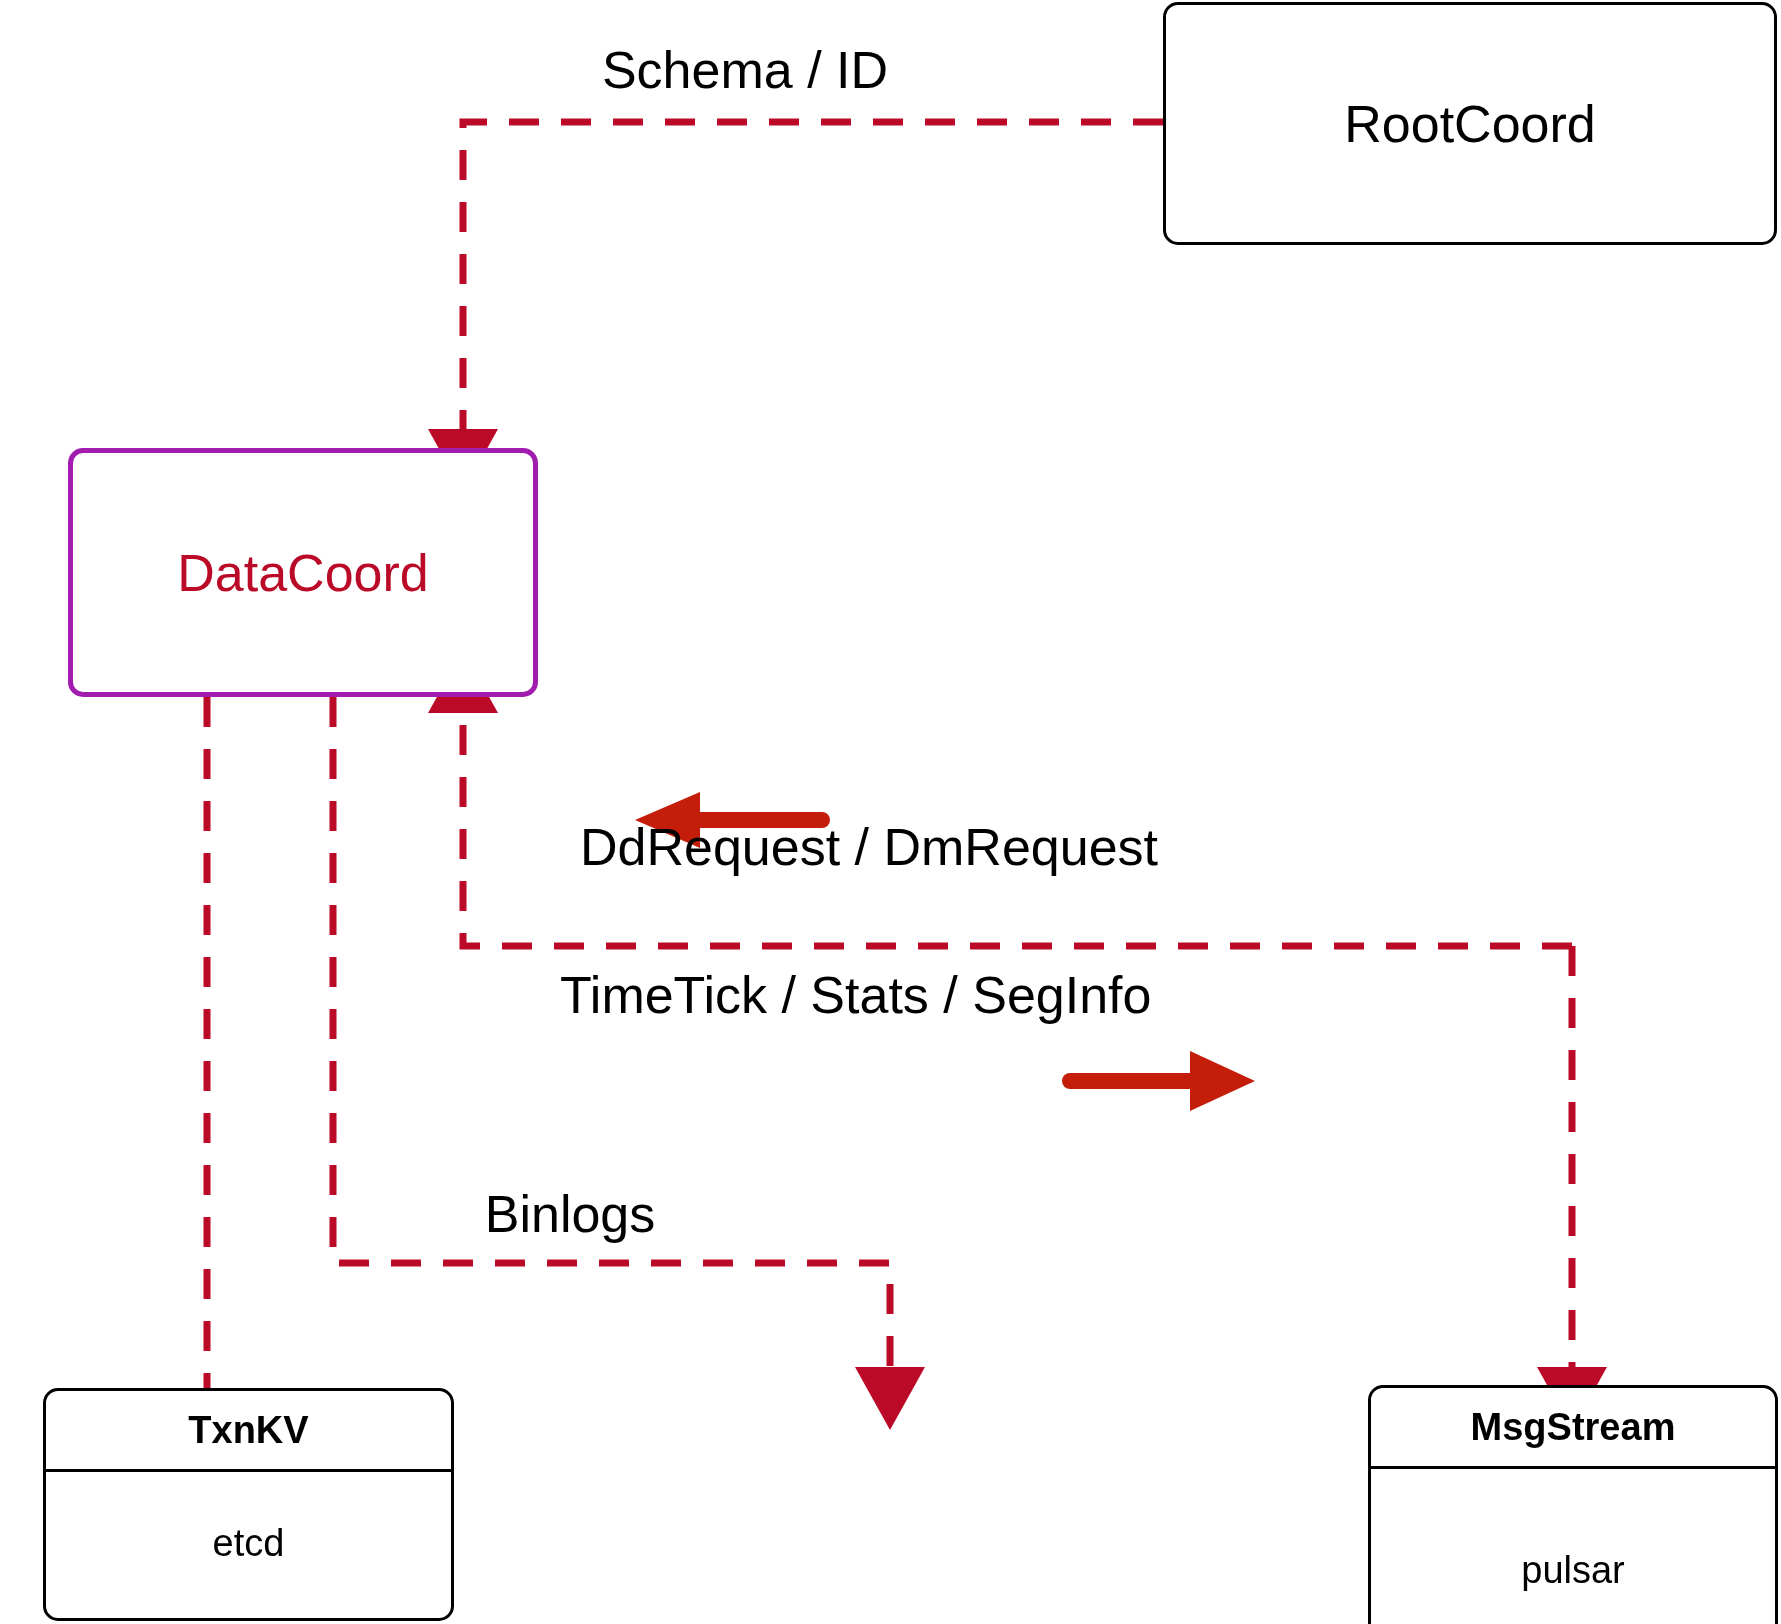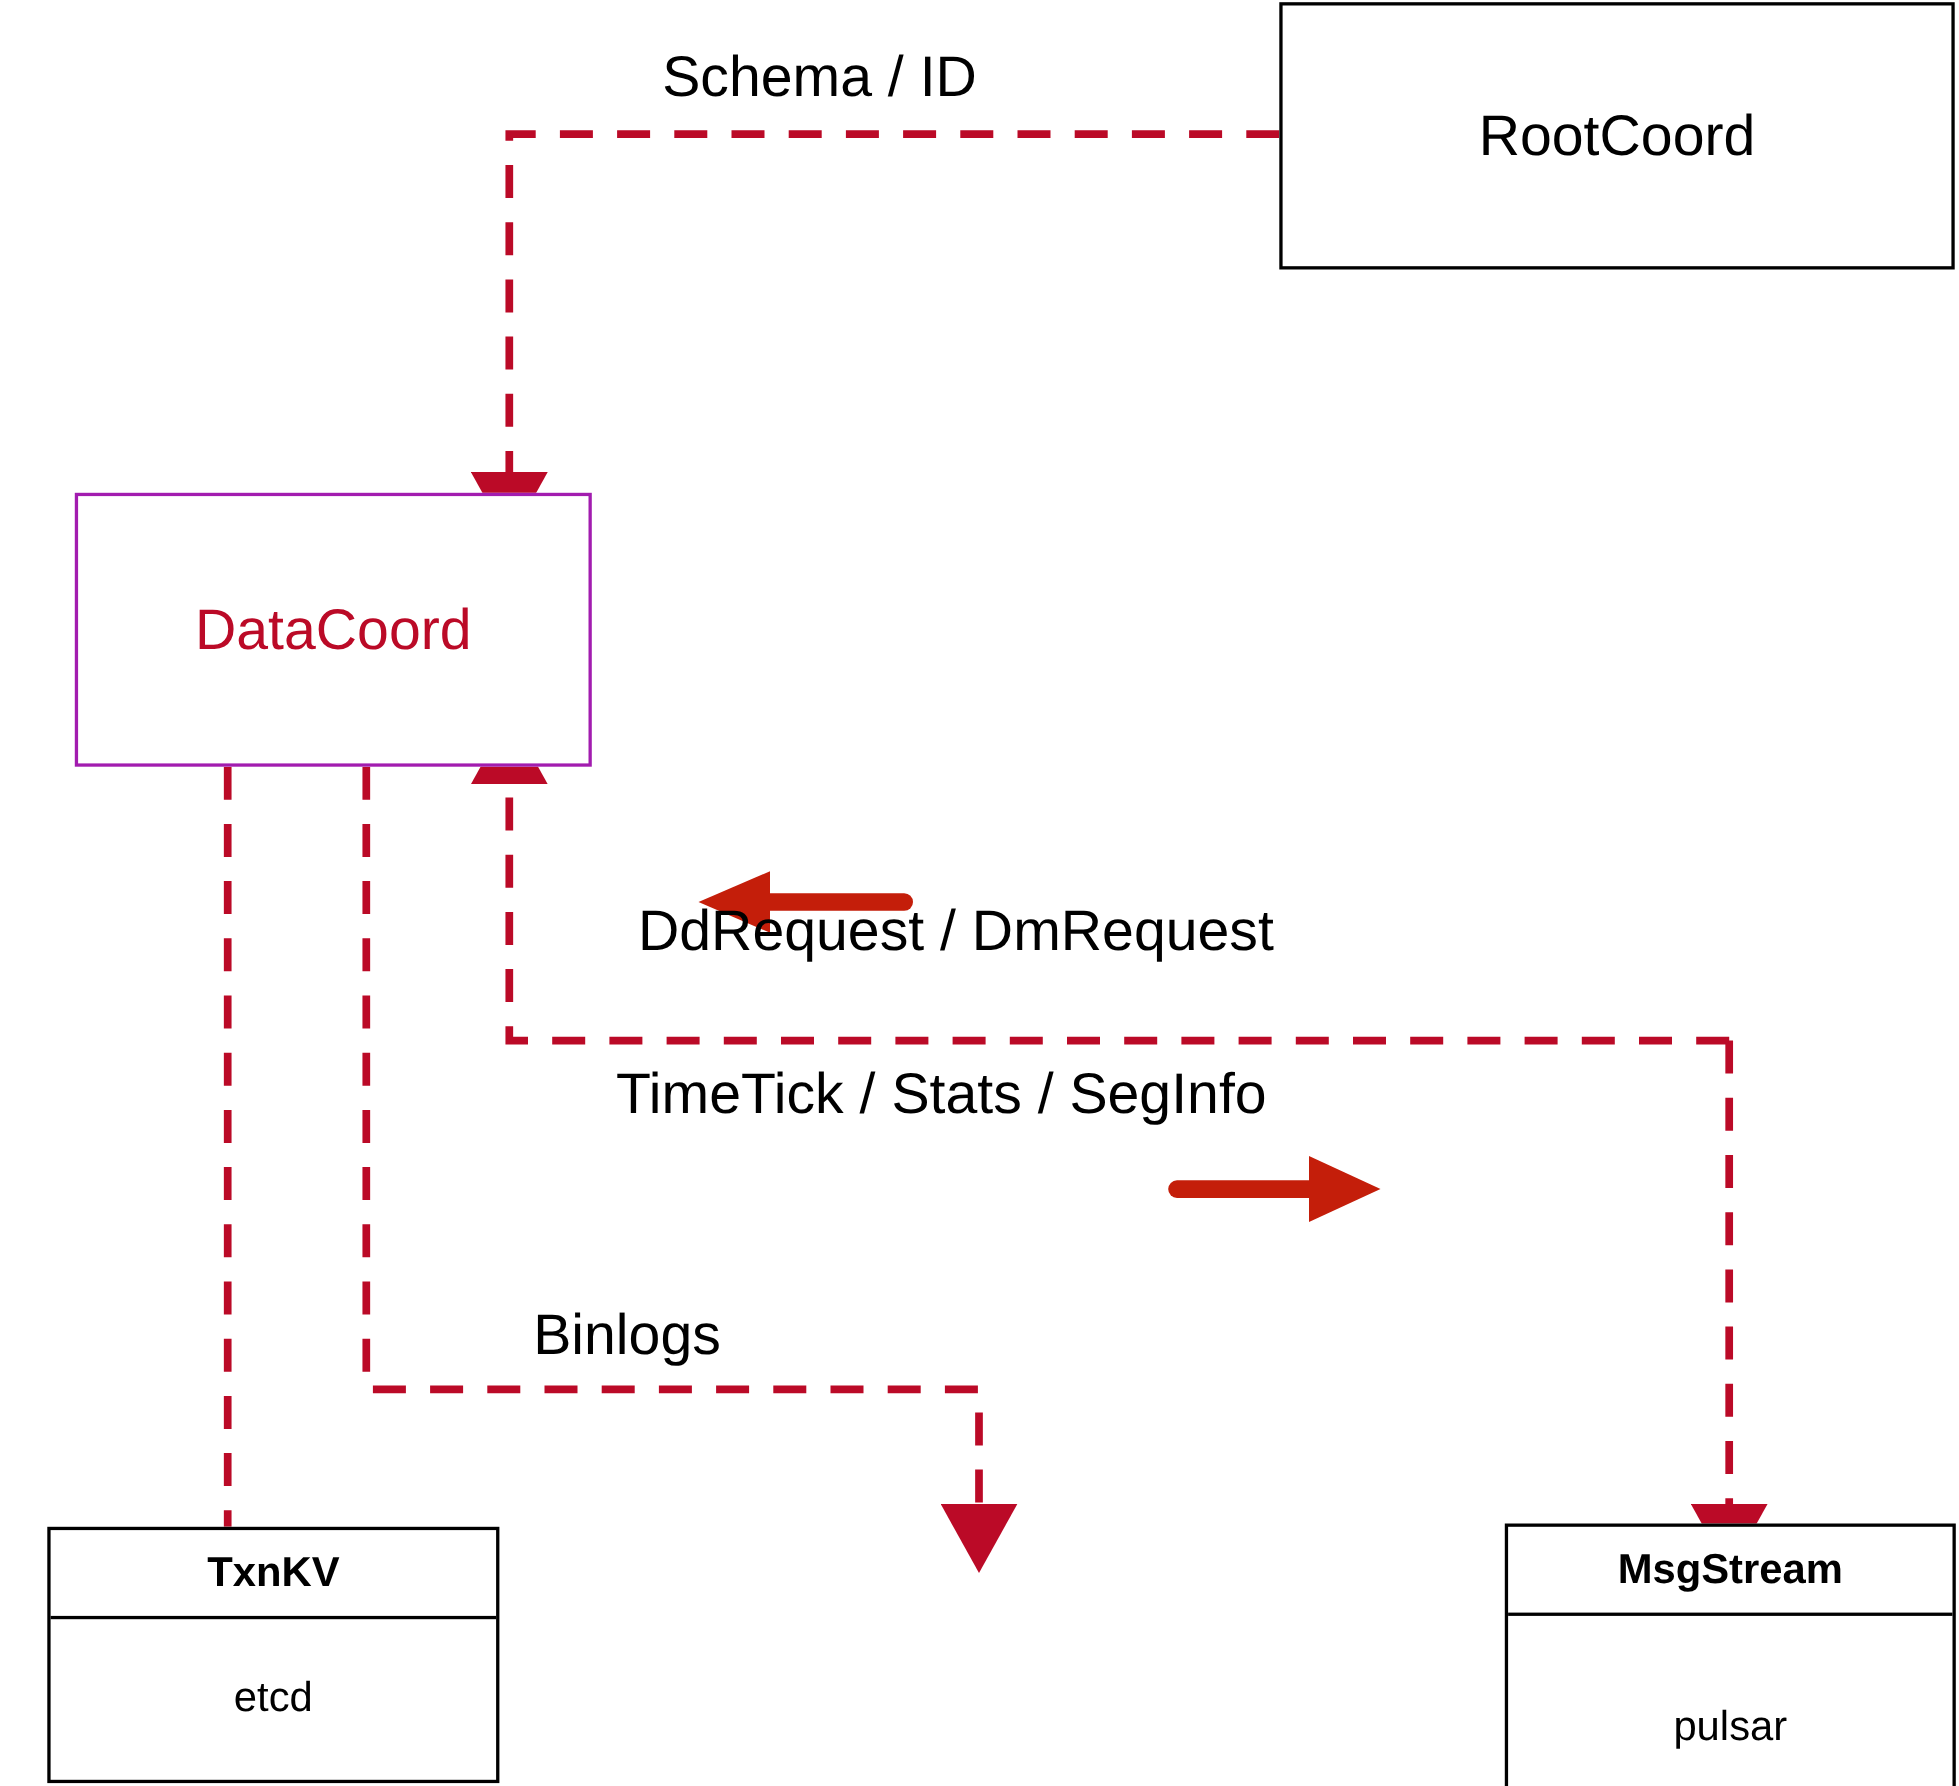--- a/index.html
+++ b/index.html
@@ -24,26 +24,27 @@
     width: 1781px;
     height: 1624px;
     pointer-events: none;
   }
 
   
   .node {
     position: absolute;
     box-sizing: border-box;
     background: #ffffff;
+    border-radius: 15px;
   }
   .node.plain {
     border: 3px solid #000000;
   }
   .node.accent {
-    border: 3px solid #a21caf;
+    border: 5px solid #a21caf;
   }
   .node-title-solo {
     position: absolute;
     left: 0; right: 0; top: 50%;
     transform: translateY(-50%);
     text-align: center;
     font-size: 52px;
     color: #000000;
     letter-spacing: 0px;
   }

